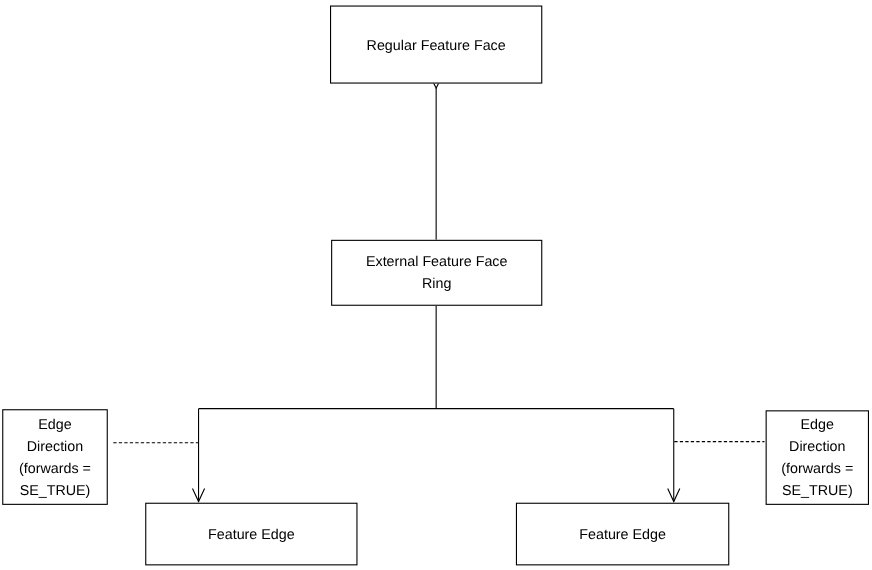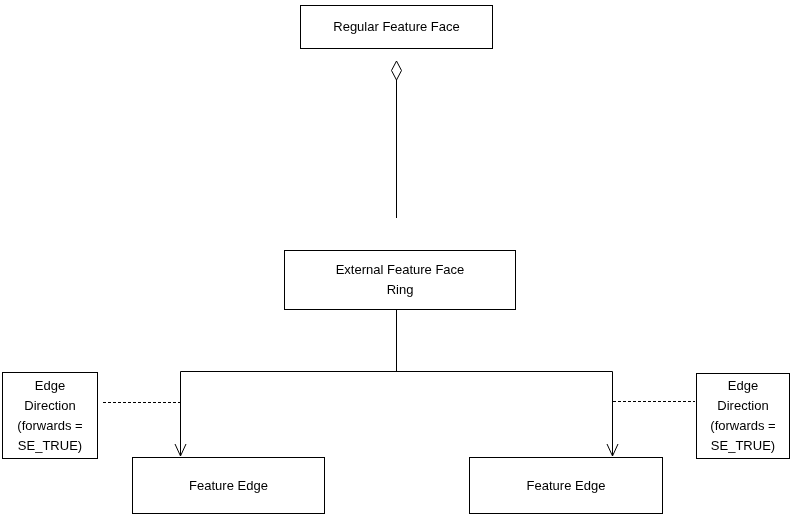--- a/index.html
+++ b/index.html
@@ -29,22 +29,22 @@
     border: 1px solid #000000;
     background: #ffffff;
     display: flex;
     align-items: center;
     justify-content: center;
     text-align: center;
     font-size: 13px;
     line-height: 20px;
     white-space: pre-line;
   }
-  .node-regular        { left: 300px; top: 5px;   width: 193px; height: 44px; }
-  .node-ring           { left: 284px; top: 218px; width: 232px; height: 60px; margin-top: 32px; }
+  .node-regular        { left: 300px; top: 5px;   width: 193px; height: 71px; }
+  .node-ring           { left: 301px; top: 218px; width: 192px; height: 60px; }
   .node-feature-left   { left: 132px; top: 457px; width: 193px; height: 57px; }
   .node-feature-right  { left: 469px; top: 457px; width: 194px; height: 57px; }
   .node-edgedir-left   { left: 2px;   top: 372px; width: 96px;  height: 87px; }
   .node-edgedir-right  { left: 696px; top: 373px; width: 94px;  height: 86px; }
 </style>
 </head>
 <body>
 
 <div class="canvas">
 

